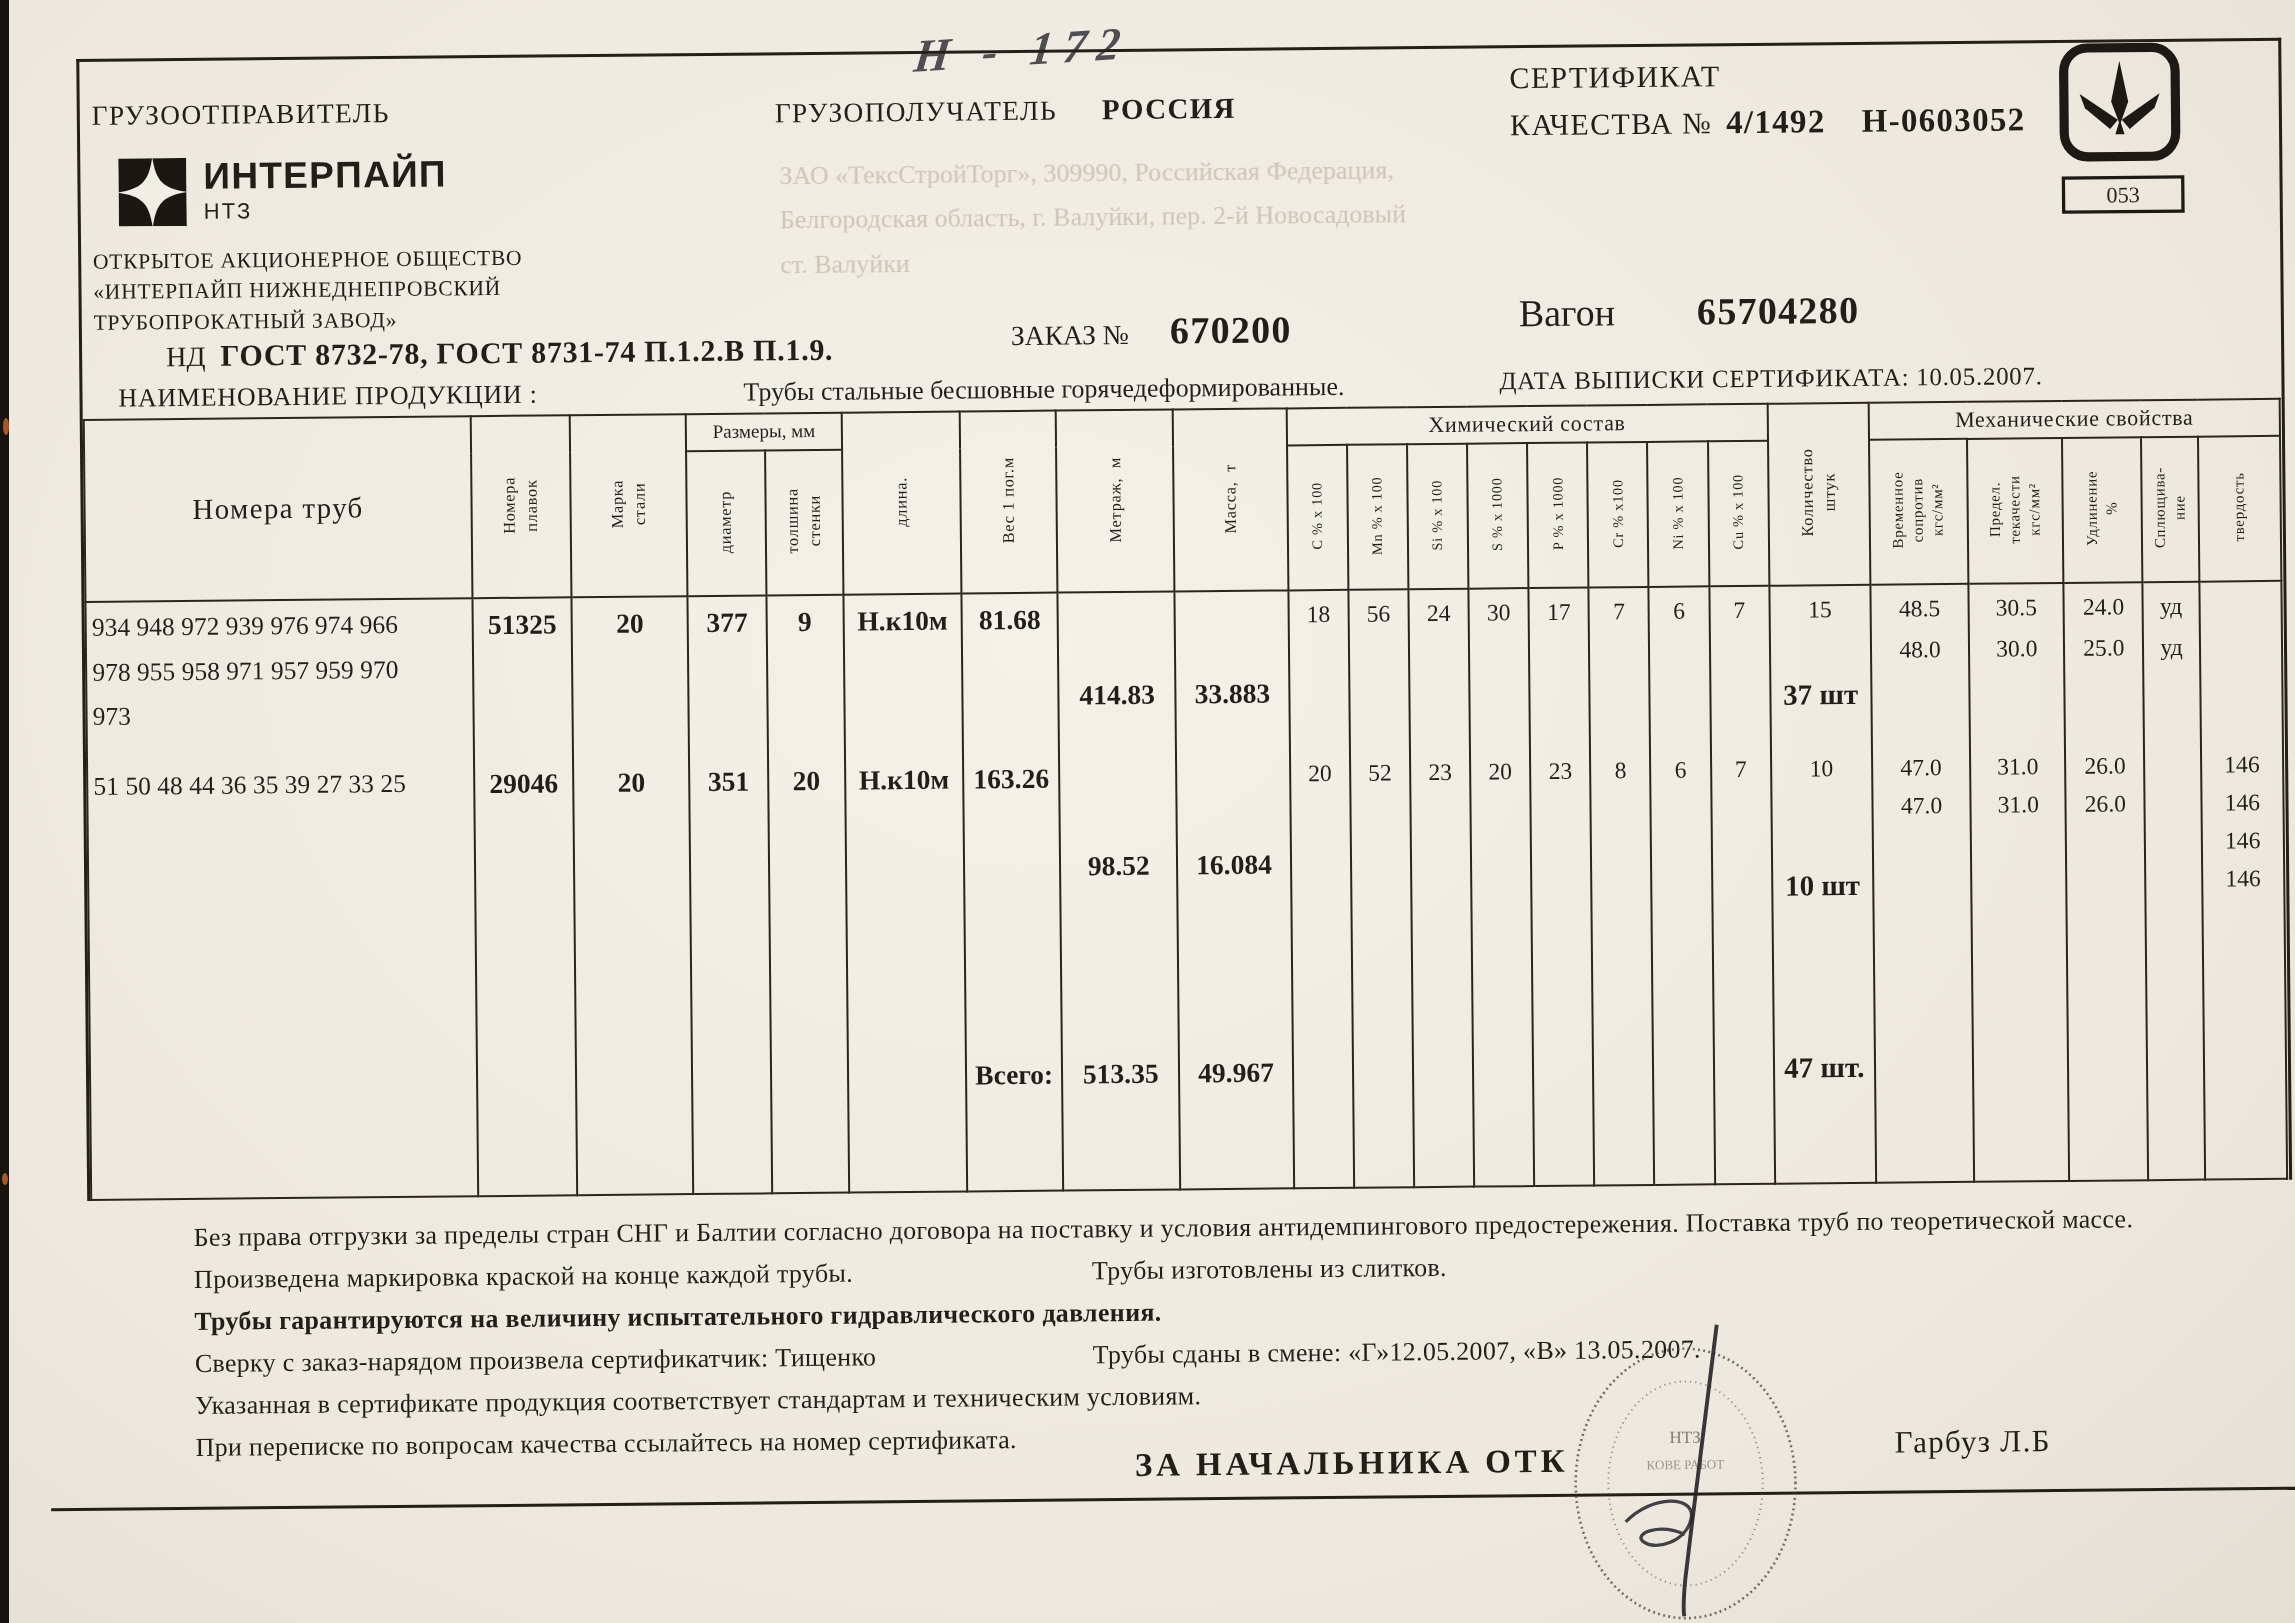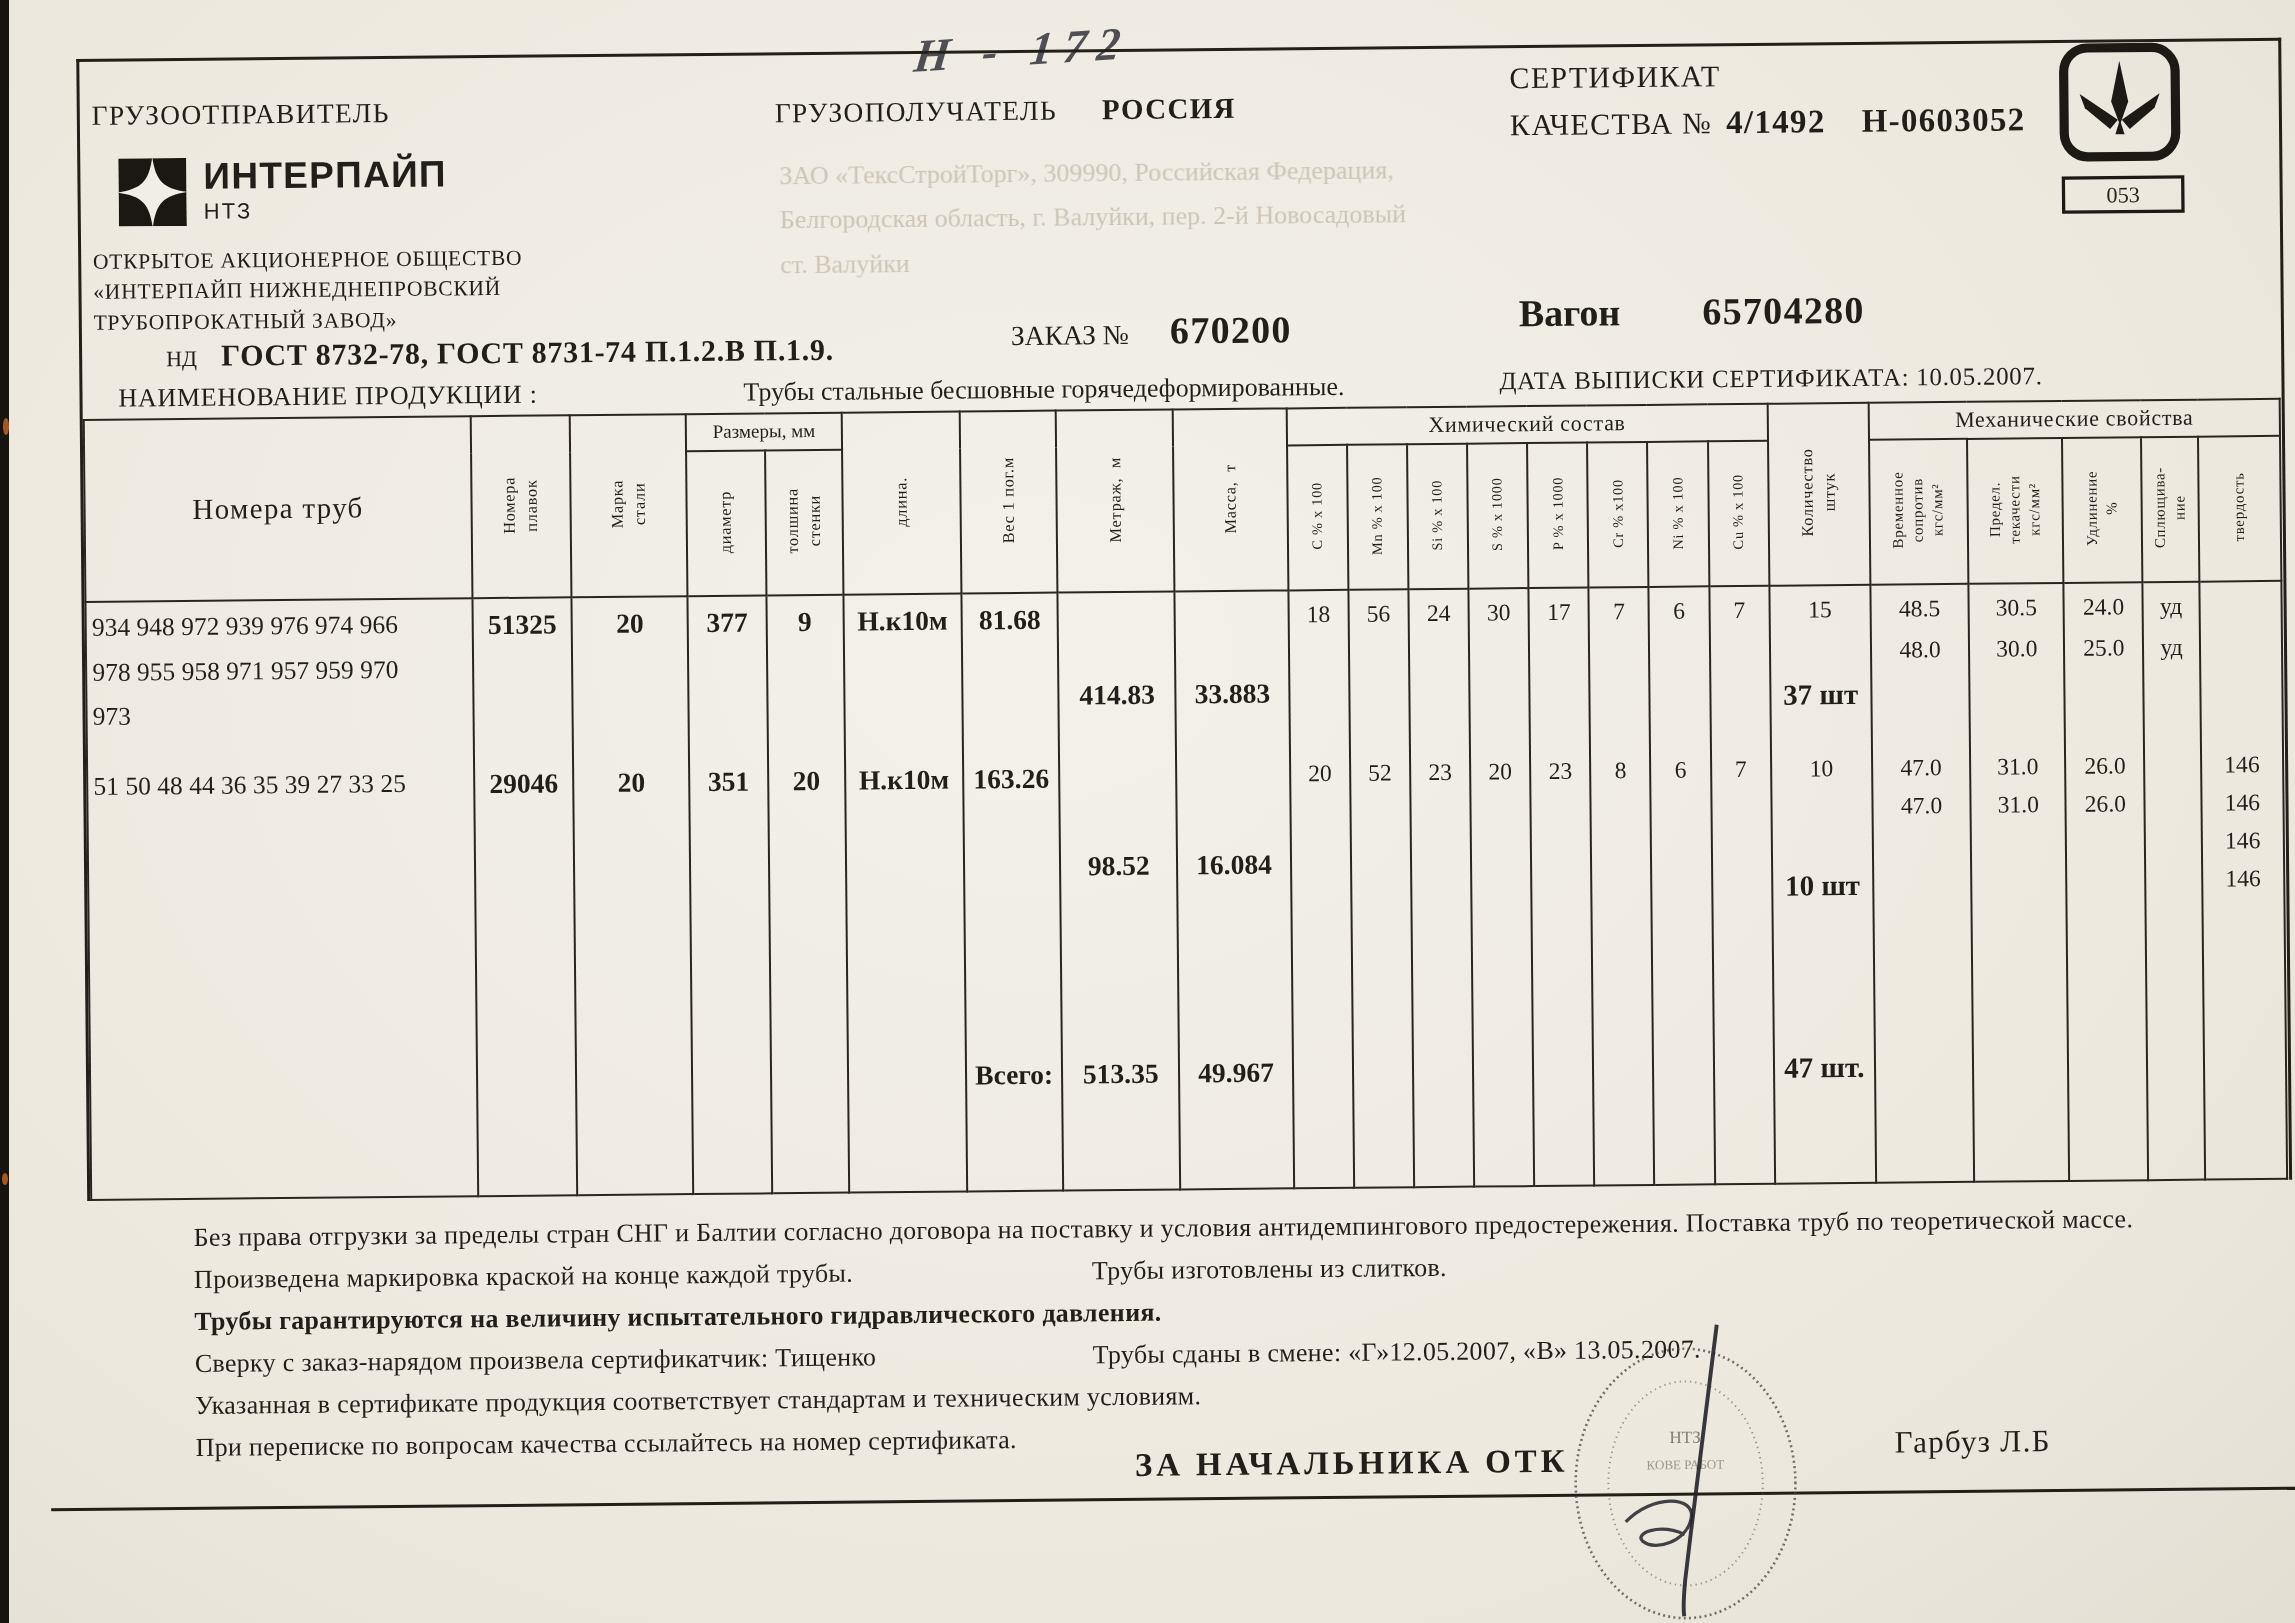--- a/index.html
+++ b/index.html
@@ -31,25 +31,25 @@
   .consignee{position:absolute;left:695px;top:41px;display:flex;align-items:baseline}
   .consignee .country{font-weight:bold;font-size:29px;margin-left:45px;letter-spacing:1.3px}
   .faint{position:absolute;left:699px;top:99px;font-size:26px;line-height:1.72;color:#93846a;opacity:.38;filter:blur(0.4px);white-space:nowrap}
   .order{position:absolute;left:929px;top:257px;display:flex;align-items:baseline}
   .order .lbl{font-size:27.5px}
   .order .num{font-weight:bold;font-size:38px;margin-left:41px;letter-spacing:1.3px}
   .cert{position:absolute;left:1430px;top:7.9px;font-size:30px;line-height:1.5;letter-spacing:1.3px}
   .cert .num{font-weight:bold;font-size:33px;margin-left:14px}
   .cert .series{font-weight:bold;font-size:33px;margin-left:36px}
   .wagon{position:absolute;left:1437px;top:243px;display:flex;align-items:baseline}
-  .wagon .lbl{font-weight:bold;font-size:38px}
+  .wagon .lbl{font-weight:normal;font-size:38px}
   .wagon .num{font-weight:bold;font-size:38px;margin-left:82px;letter-spacing:1.3px}
   .date-line{position:absolute;left:1417px;top:319px;font-size:25px;letter-spacing:0.7px}
   .nd{position:absolute;left:84px;top:278px;display:flex;align-items:baseline}
-  .nd .lbl{font-size:22px;margin-right:24px}
+  .nd .lbl{font-size:28px;margin-right:15px}
   .nd .val{font-weight:bold;font-size:30px;letter-spacing:0.7px}
   .product{position:absolute;left:36px;top:322px;display:flex;align-items:baseline}
   .product .val{font-size:26px;margin-left:206px}
   .product .lbl{font-size:26px;letter-spacing:0.7px}
   .stamp-logo{position:absolute;left:1975px;top:0px}
 
   table{border-collapse:collapse;table-layout:fixed;width:2198px}
   th,td{border:2px solid #2a261f;padding:0;overflow:hidden}
   thead th{font-weight:normal;vertical-align:middle;text-align:center}
   .group-lbl{font-size:22px;letter-spacing:0.7px}

